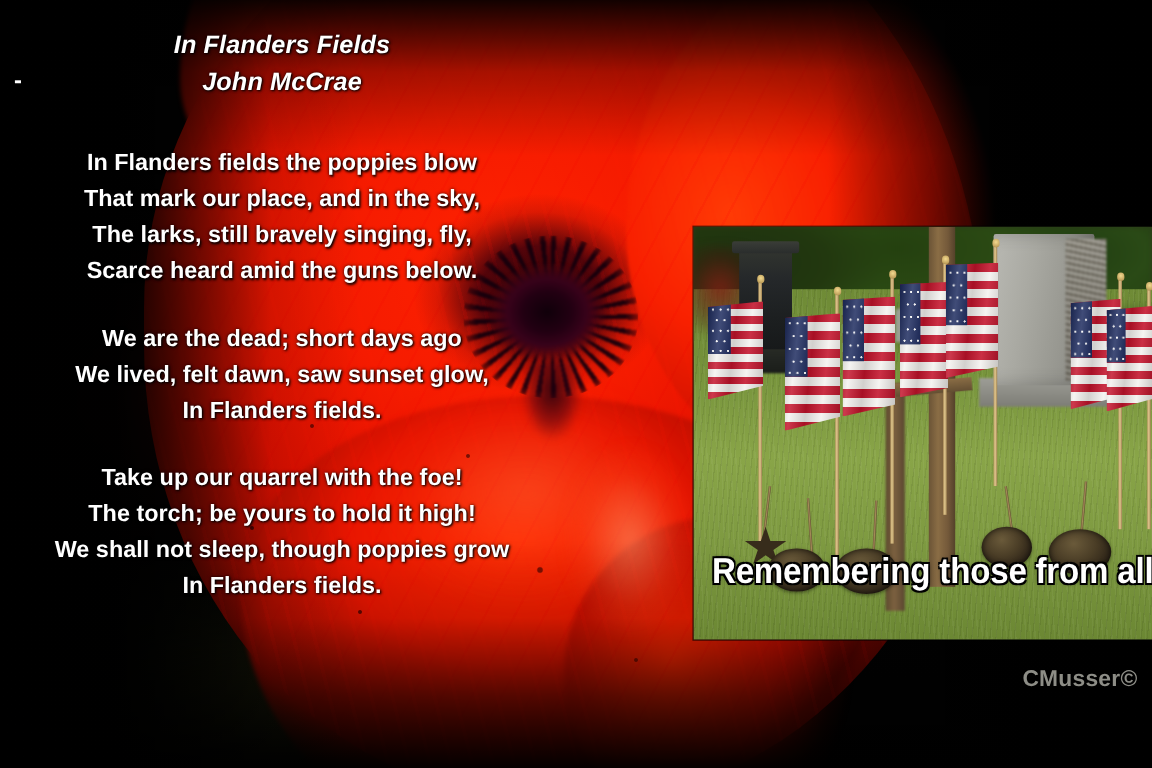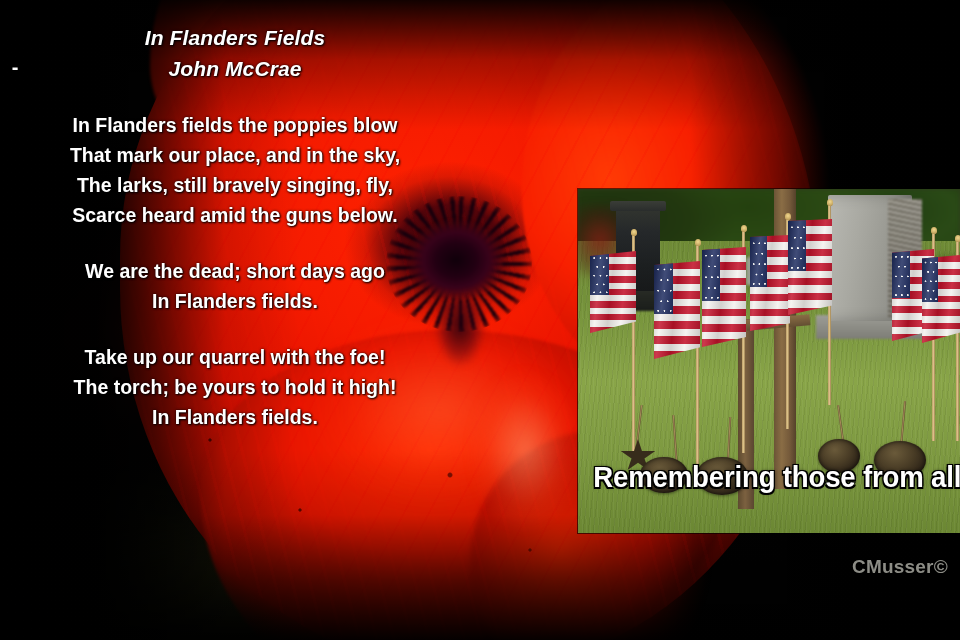--- a/index.html
+++ b/index.html
@@ -168,21 +168,21 @@
     font-size:21px; line-height:31px; letter-spacing:0.1px;
   }
   .byline-dash {
     position:absolute; left:4px; top:56px;
     width:22px; text-align:center;
     color:#ffffff; font-size:20px; font-weight:bold; line-height:22px;
     text-shadow: 1px 1px 2px rgba(0,0,0,0.95);
   }
 
   .stanzas { position:absolute; left:0; top:105px; width:470px; text-align:center; }
-  .stanza { margin:5px 0 26px 0; }
+  .stanza { margin:16px 0 26px 0; }
   .stanza:last-child { margin-bottom:0;text-align:center; }
   .line {
     font-size:19.5px;
     line-height:30px;
     white-space:nowrap;
   }
 
   
   .inset {
     position:absolute;
@@ -417,26 +417,28 @@
 
       <div class="stanza">
         <div class="line">In Flanders fields the poppies blow</div>
         <div class="line">That mark our place, and in the sky,</div>
         <div class="line">The larks, still bravely singing, fly,</div>
         <div class="line">Scarce heard amid the guns below.</div>
       </div>
 
       <div class="stanza">
         <div class="line">We are the dead; short days ago</div>
+        <div class="line">We lived, felt dawn, saw sunset glow,</div>
         <div class="line">In Flanders fields.</div>
       </div>
 
       <div class="stanza">
         <div class="line">Take up our quarrel with the foe!</div>
         <div class="line">The torch; be yours to hold it high!</div>
+        <div class="line">We shall not sleep, though poppies grow</div>
         <div class="line">In Flanders fields.</div>
       </div>
 
     </div>
   </div>
 
   <div class="byline-dash">-</div>
 
   <div class="inset">
     <div class="inset-scene">

